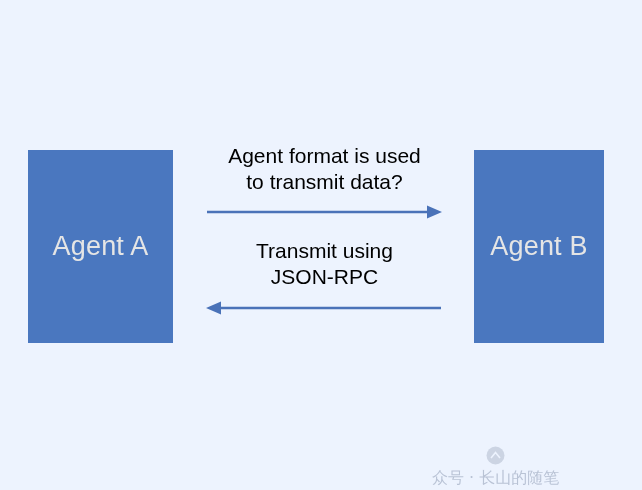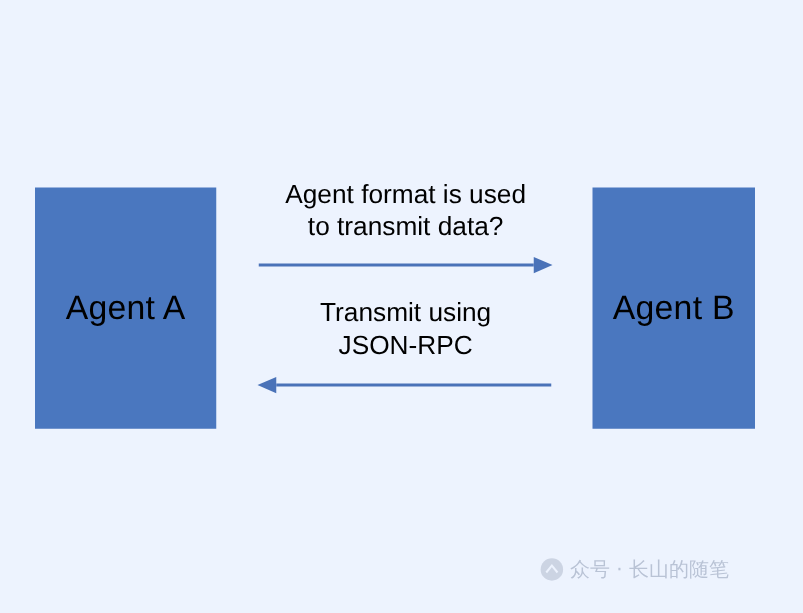--- a/index.html
+++ b/index.html
@@ -24,21 +24,21 @@
   
   .agent-box {
     position: absolute;
     background: #4a77bf;
     display: flex;
     align-items: center;
     justify-content: center;
     box-sizing: border-box;
   }
   .agent-box-label {
-    color: #000000;
+    color: #e5e5e5;
     font-family: "Liberation Sans", sans-serif;
     font-size: 27px;
     font-weight: 400;
     letter-spacing: 0.2px;
     line-height: 1;
     white-space: nowrap;
   }
   #agent-a-box {
     left: 28px;
     top: 150px;
@@ -112,20 +112,21 @@
   
   #watermark {
     position: absolute;
     left: 432px;
     top: 446px;
     display: flex;
     align-items: center;
     gap: 5px;
     opacity: 0.62;
     pointer-events: none;
+    flex-direction: column;
   }
   #watermark .wm-logo {
     position: relative;
     width: 19px;
     height: 19px;
     flex: 0 0 auto;
   }
   #watermark .wm-logo svg { display: block; }
   #watermark .wm-text {
     color: #9aa6bd;

